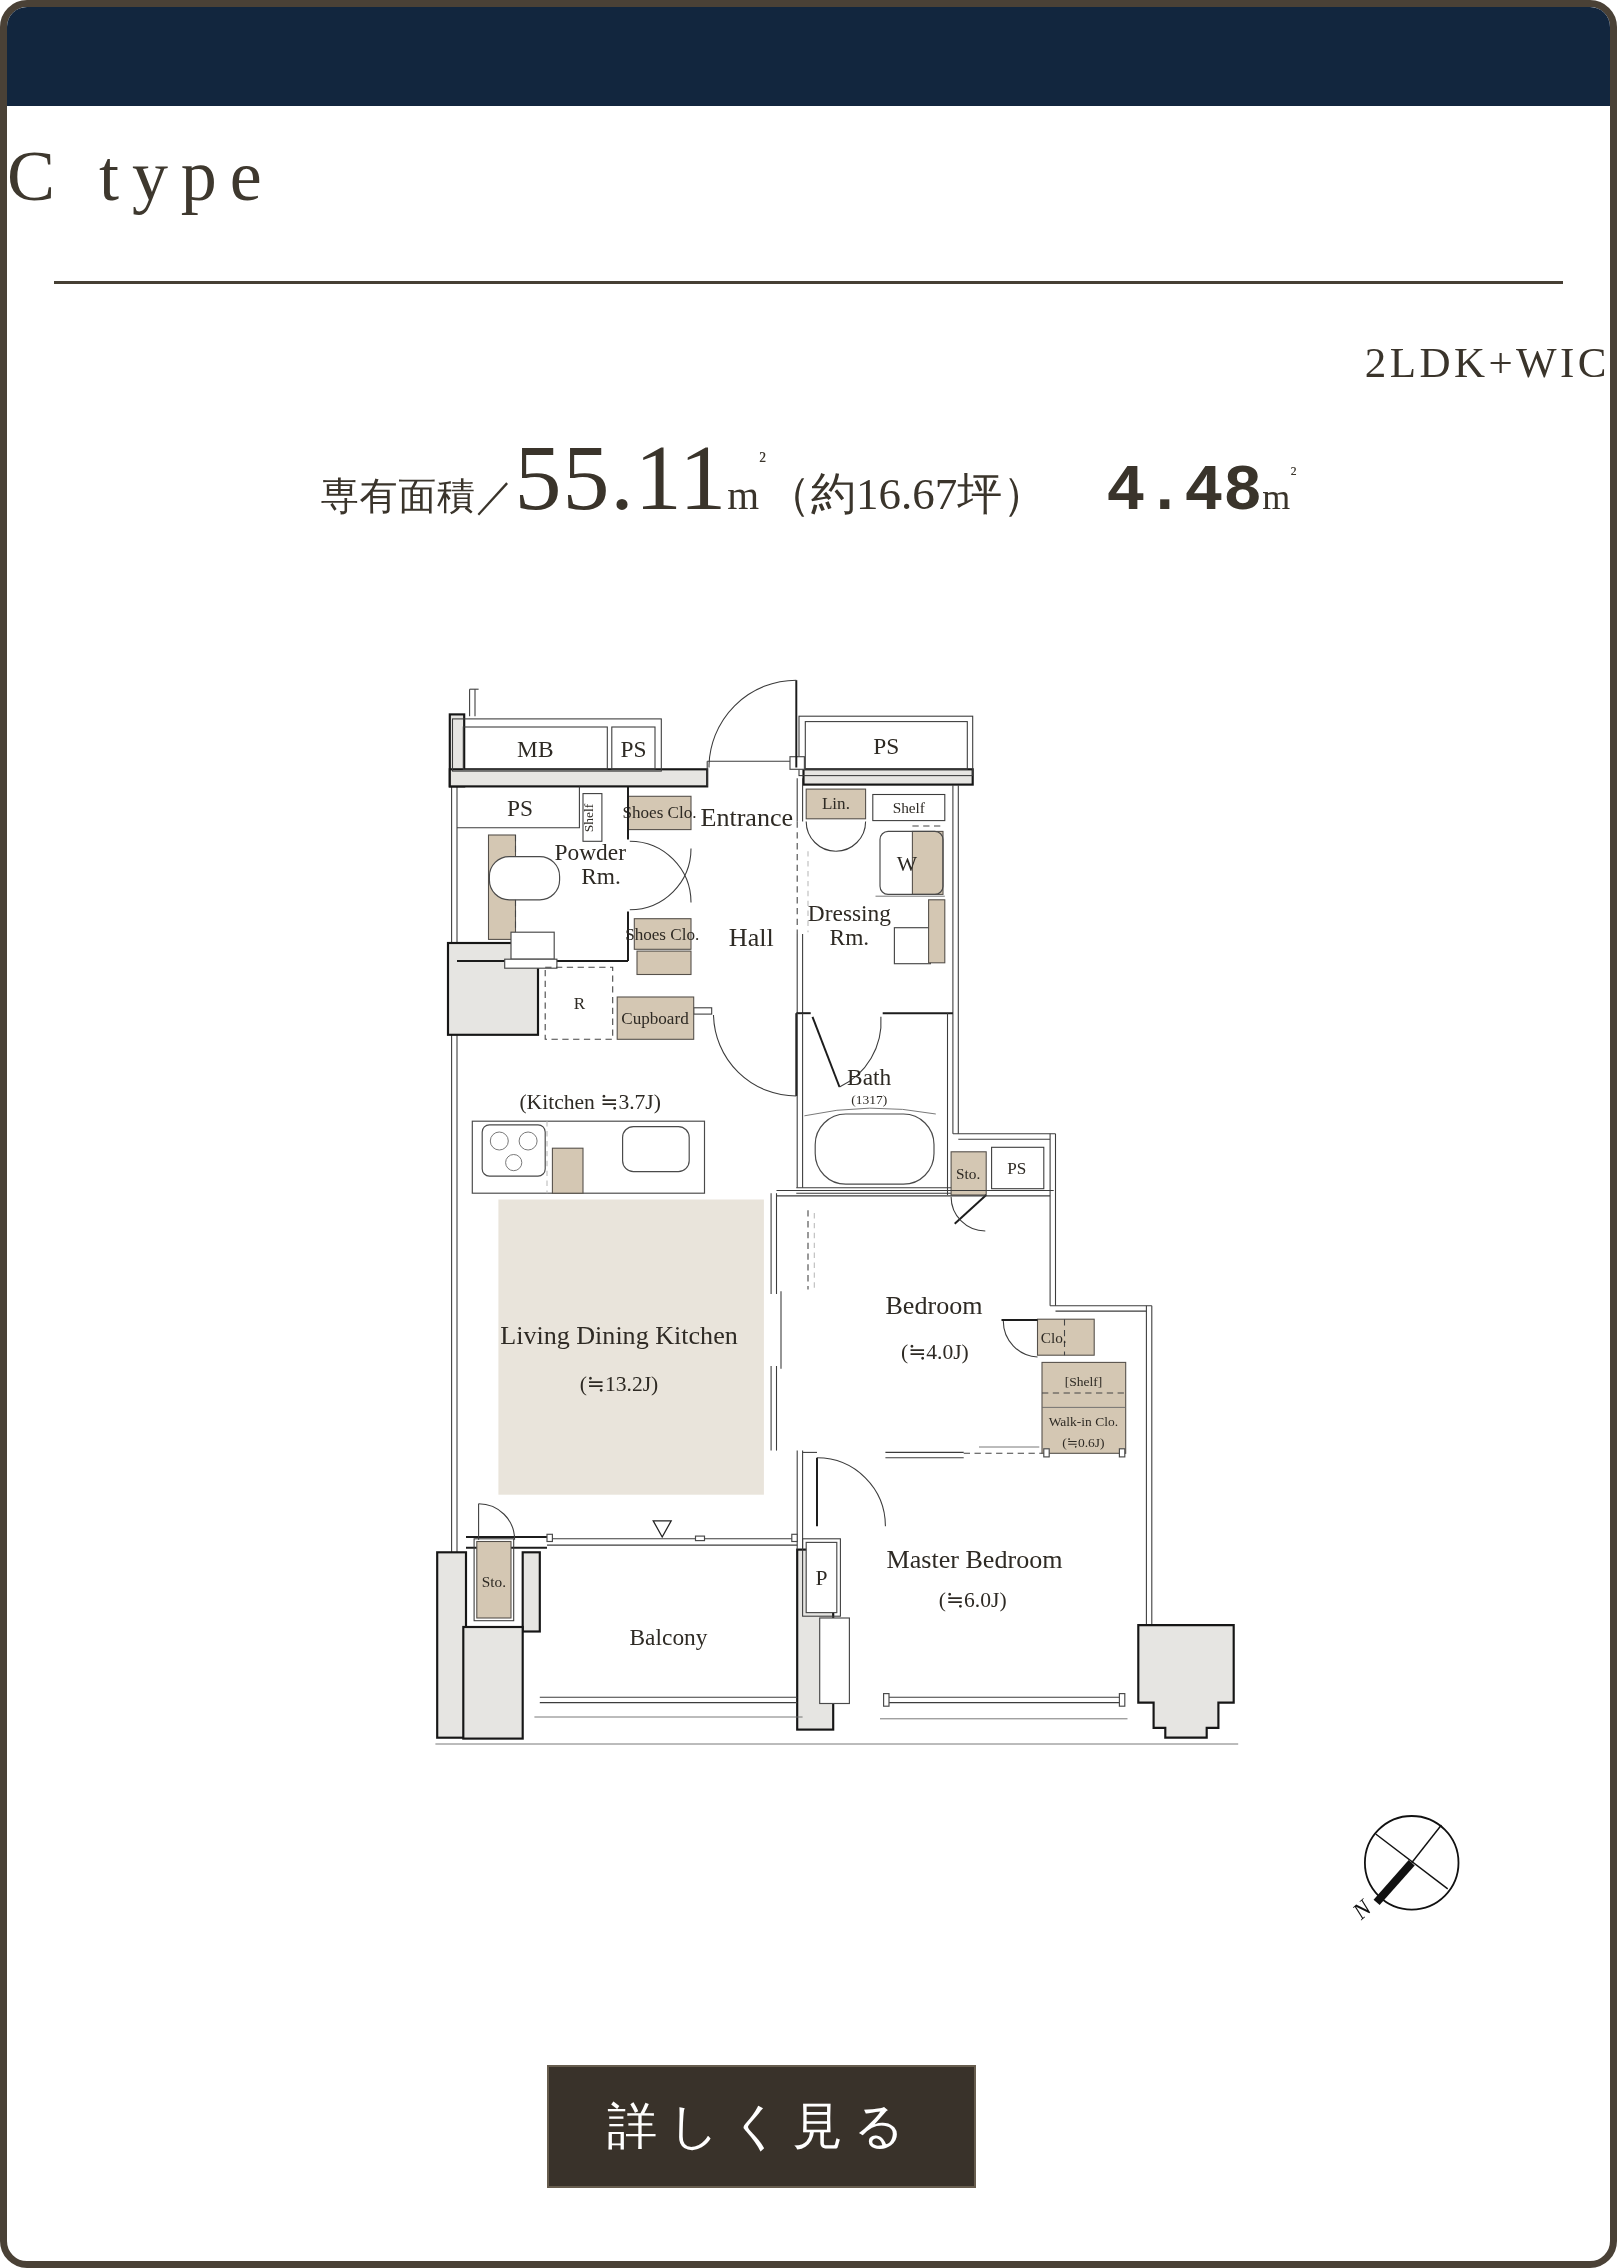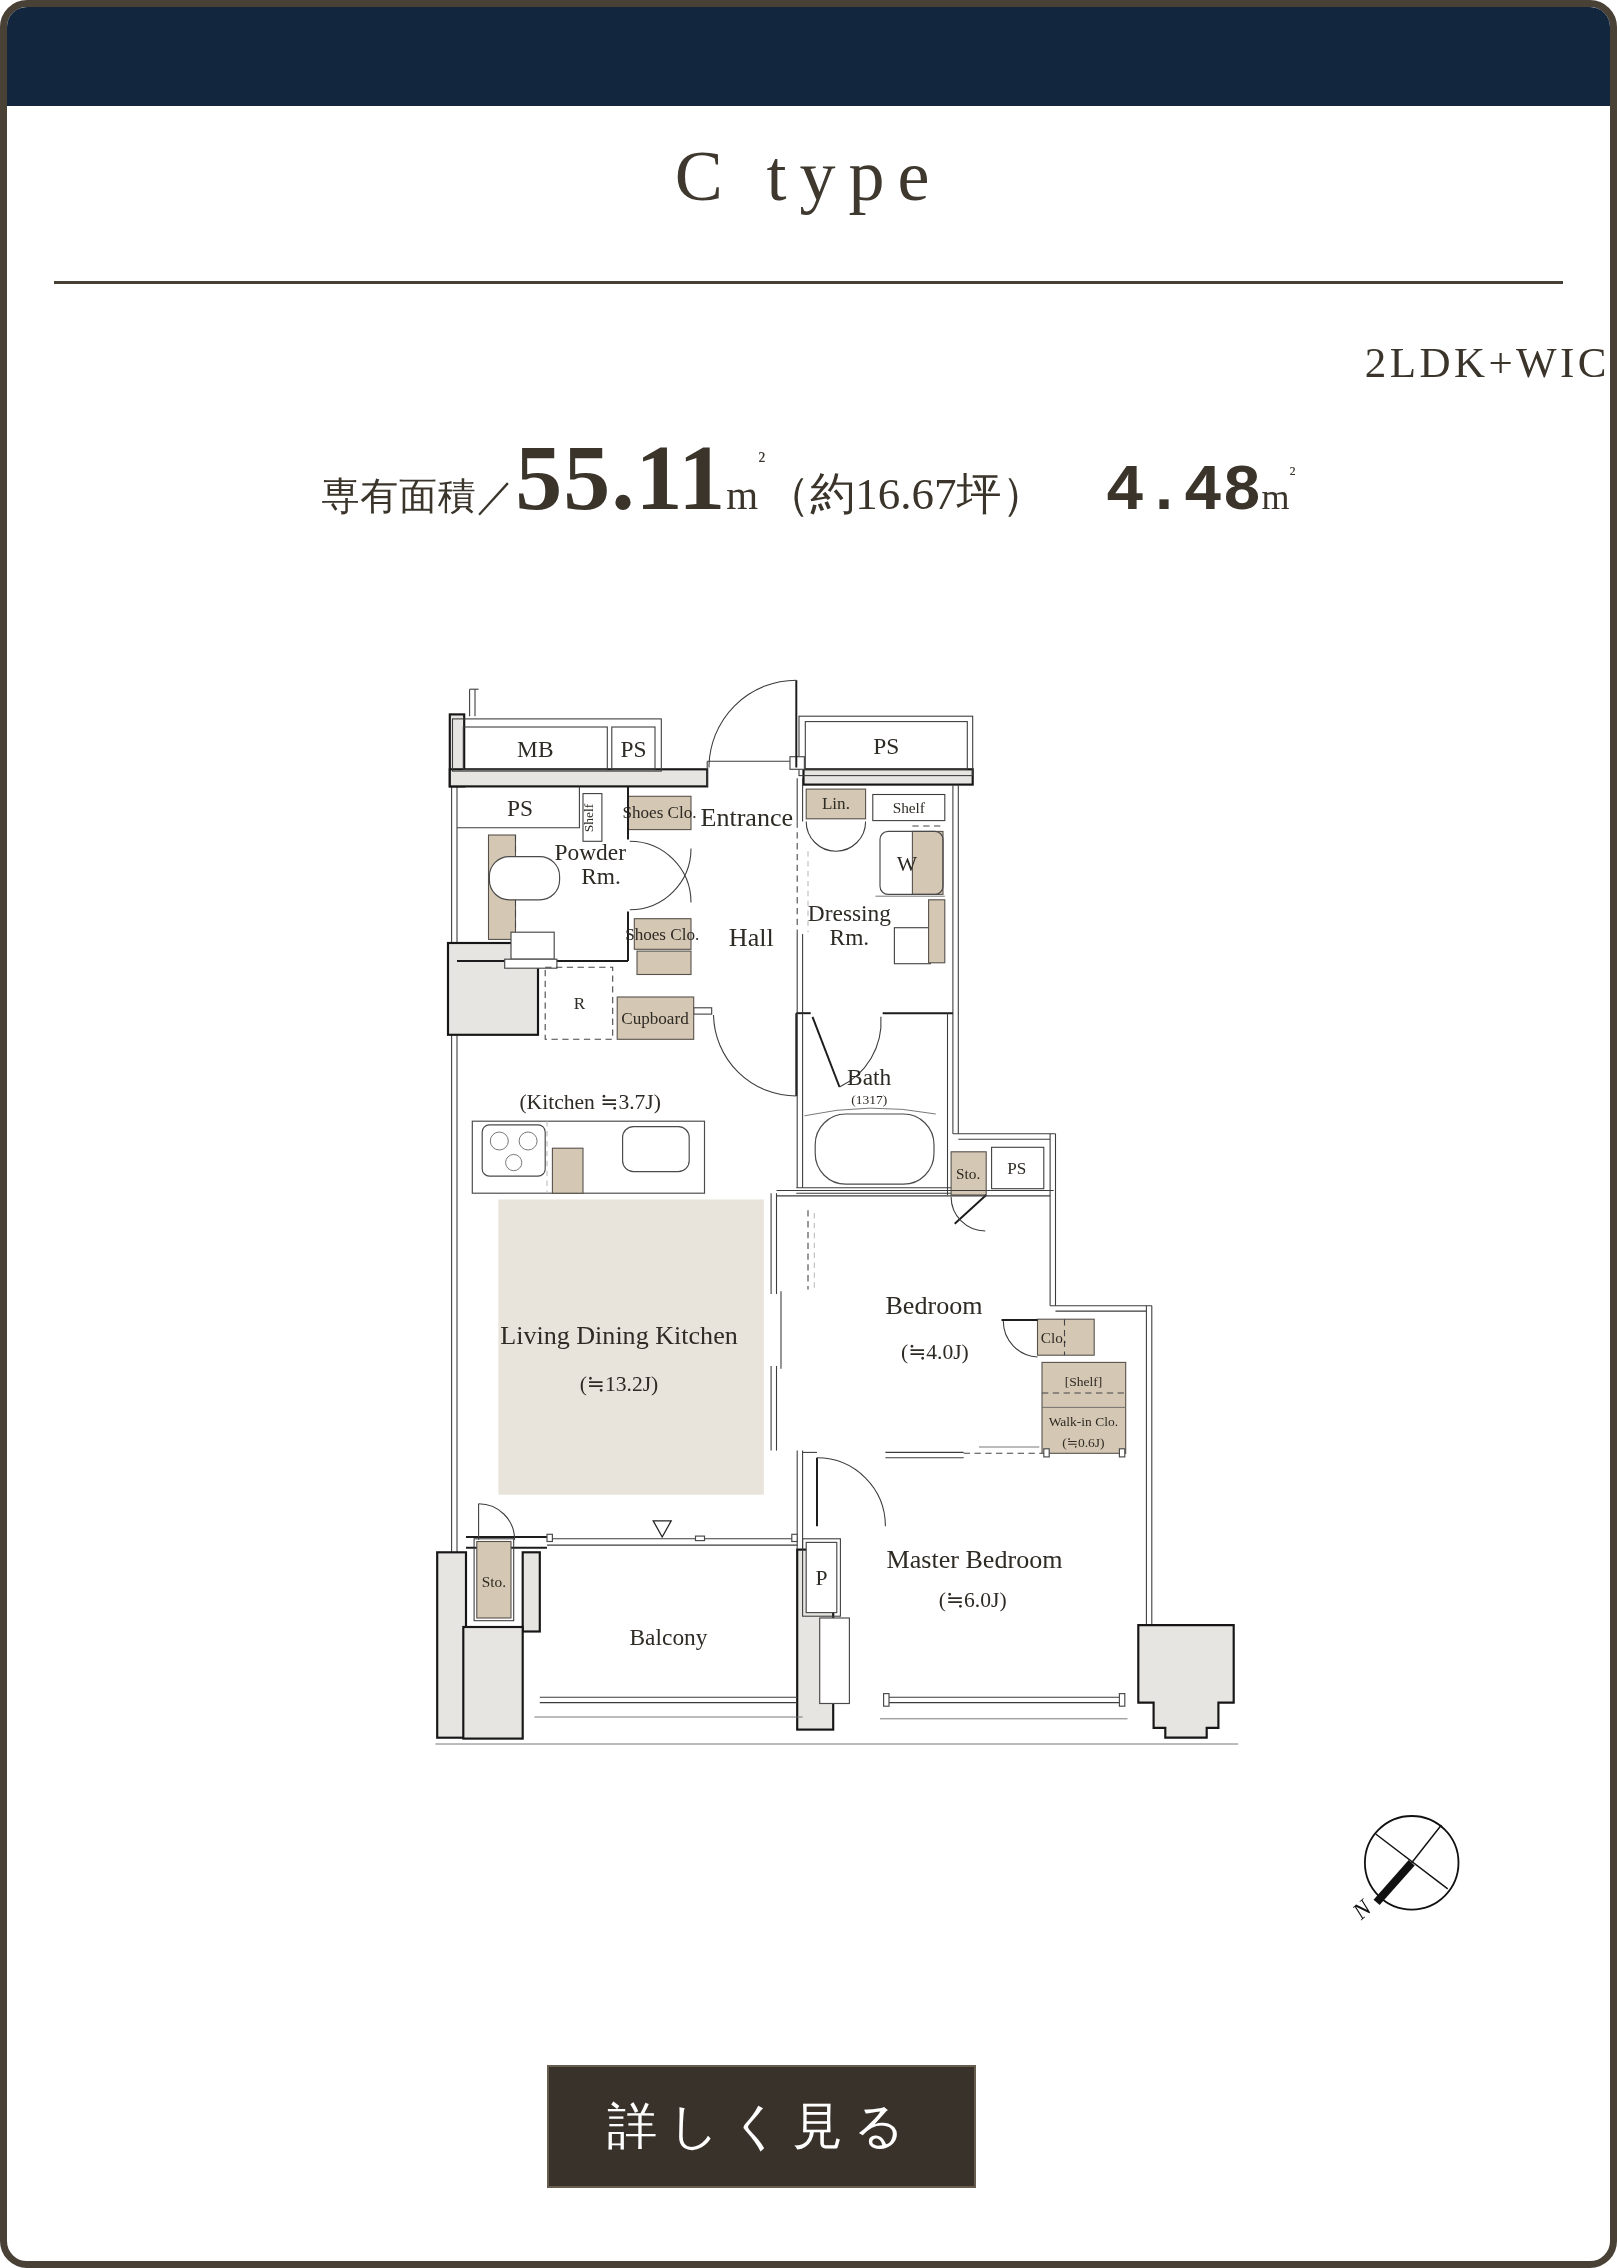--- a/index.html
+++ b/index.html
@@ -1,24 +1,24 @@
 <!DOCTYPE html>
 <html style="font-size:14.4px"><head>
 <meta charset="utf-8">
 <style>
   html,body{margin:0;padding:0;background:#fff;}
   .page{position:relative;width:1617px;height:2268px;overflow:hidden;font-family:"Liberation Serif","DejaVu Serif",serif;}
   .card{position:absolute;left:0;top:0;width:1603px;height:2254px;border:7.2px solid #4a4136;border-radius:27px;background:#ffffff;overflow:hidden;}
   .band{position:absolute;left:0;top:0;width:100%;height:99px;background:#12263e;}
-  .title{position:absolute;left:0;top:128px;width:100%;text-align:center;font-size:72px;letter-spacing:.18em;color:#3e382e;}
+  .title{position:absolute;left:0;top:128px;width:100%;text-align:left;font-size:72px;letter-spacing:.18em;color:#3e382e;}
   .rule{position:absolute;left:47px;right:47px;top:274px;height:2.7px;background:#463f34;}
   .layout-type{position:absolute;left:0;top:331px;width:100%;text-align:right;font-size:43px;letter-spacing:.08em;color:#3a342b;}
   .area-line{position:absolute;left:0;top:416px;width:100%;display:flex;align-items:baseline;justify-content:center;color:#3a342b;white-space:nowrap;}
   .a-label{font-size:38px;letter-spacing:.02em;text-align:center;}
-  .a-big{font-size:94px;font-weight:700;letter-spacing:.01em;}
+  .a-big{font-size:94px;font-weight:400;letter-spacing:.01em;}
   .a-mid{font-size:65px;font-weight:600;font-family:Liberation Mono, monospace;}
   .a-unit{font-size:41px;}
   .a-unit2{font-size:36px;}
   .a-sup{font-size:23.4px;position:relative;top:-41px;}
   .a-sup2{font-size:20px;position:relative;top:-29px;}
   .a-tsubo{font-size:45px;}
   .a-gap{display:inline-block;width:59px;}
   .plan-svg{position:absolute;left:414px;top:657px;}
   .compass-svg{position:absolute;left:1339px;top:1791px;}
   .detail-btn{position:absolute;left:540px;top:2058px;width:429px;height:123px;background:#39322a;border:2.7px solid #675d4e;box-sizing:border-box;display:flex;align-items:center;justify-content:center;color:#fff;font-size:50px;letter-spacing:.22em;cursor:pointer;}

